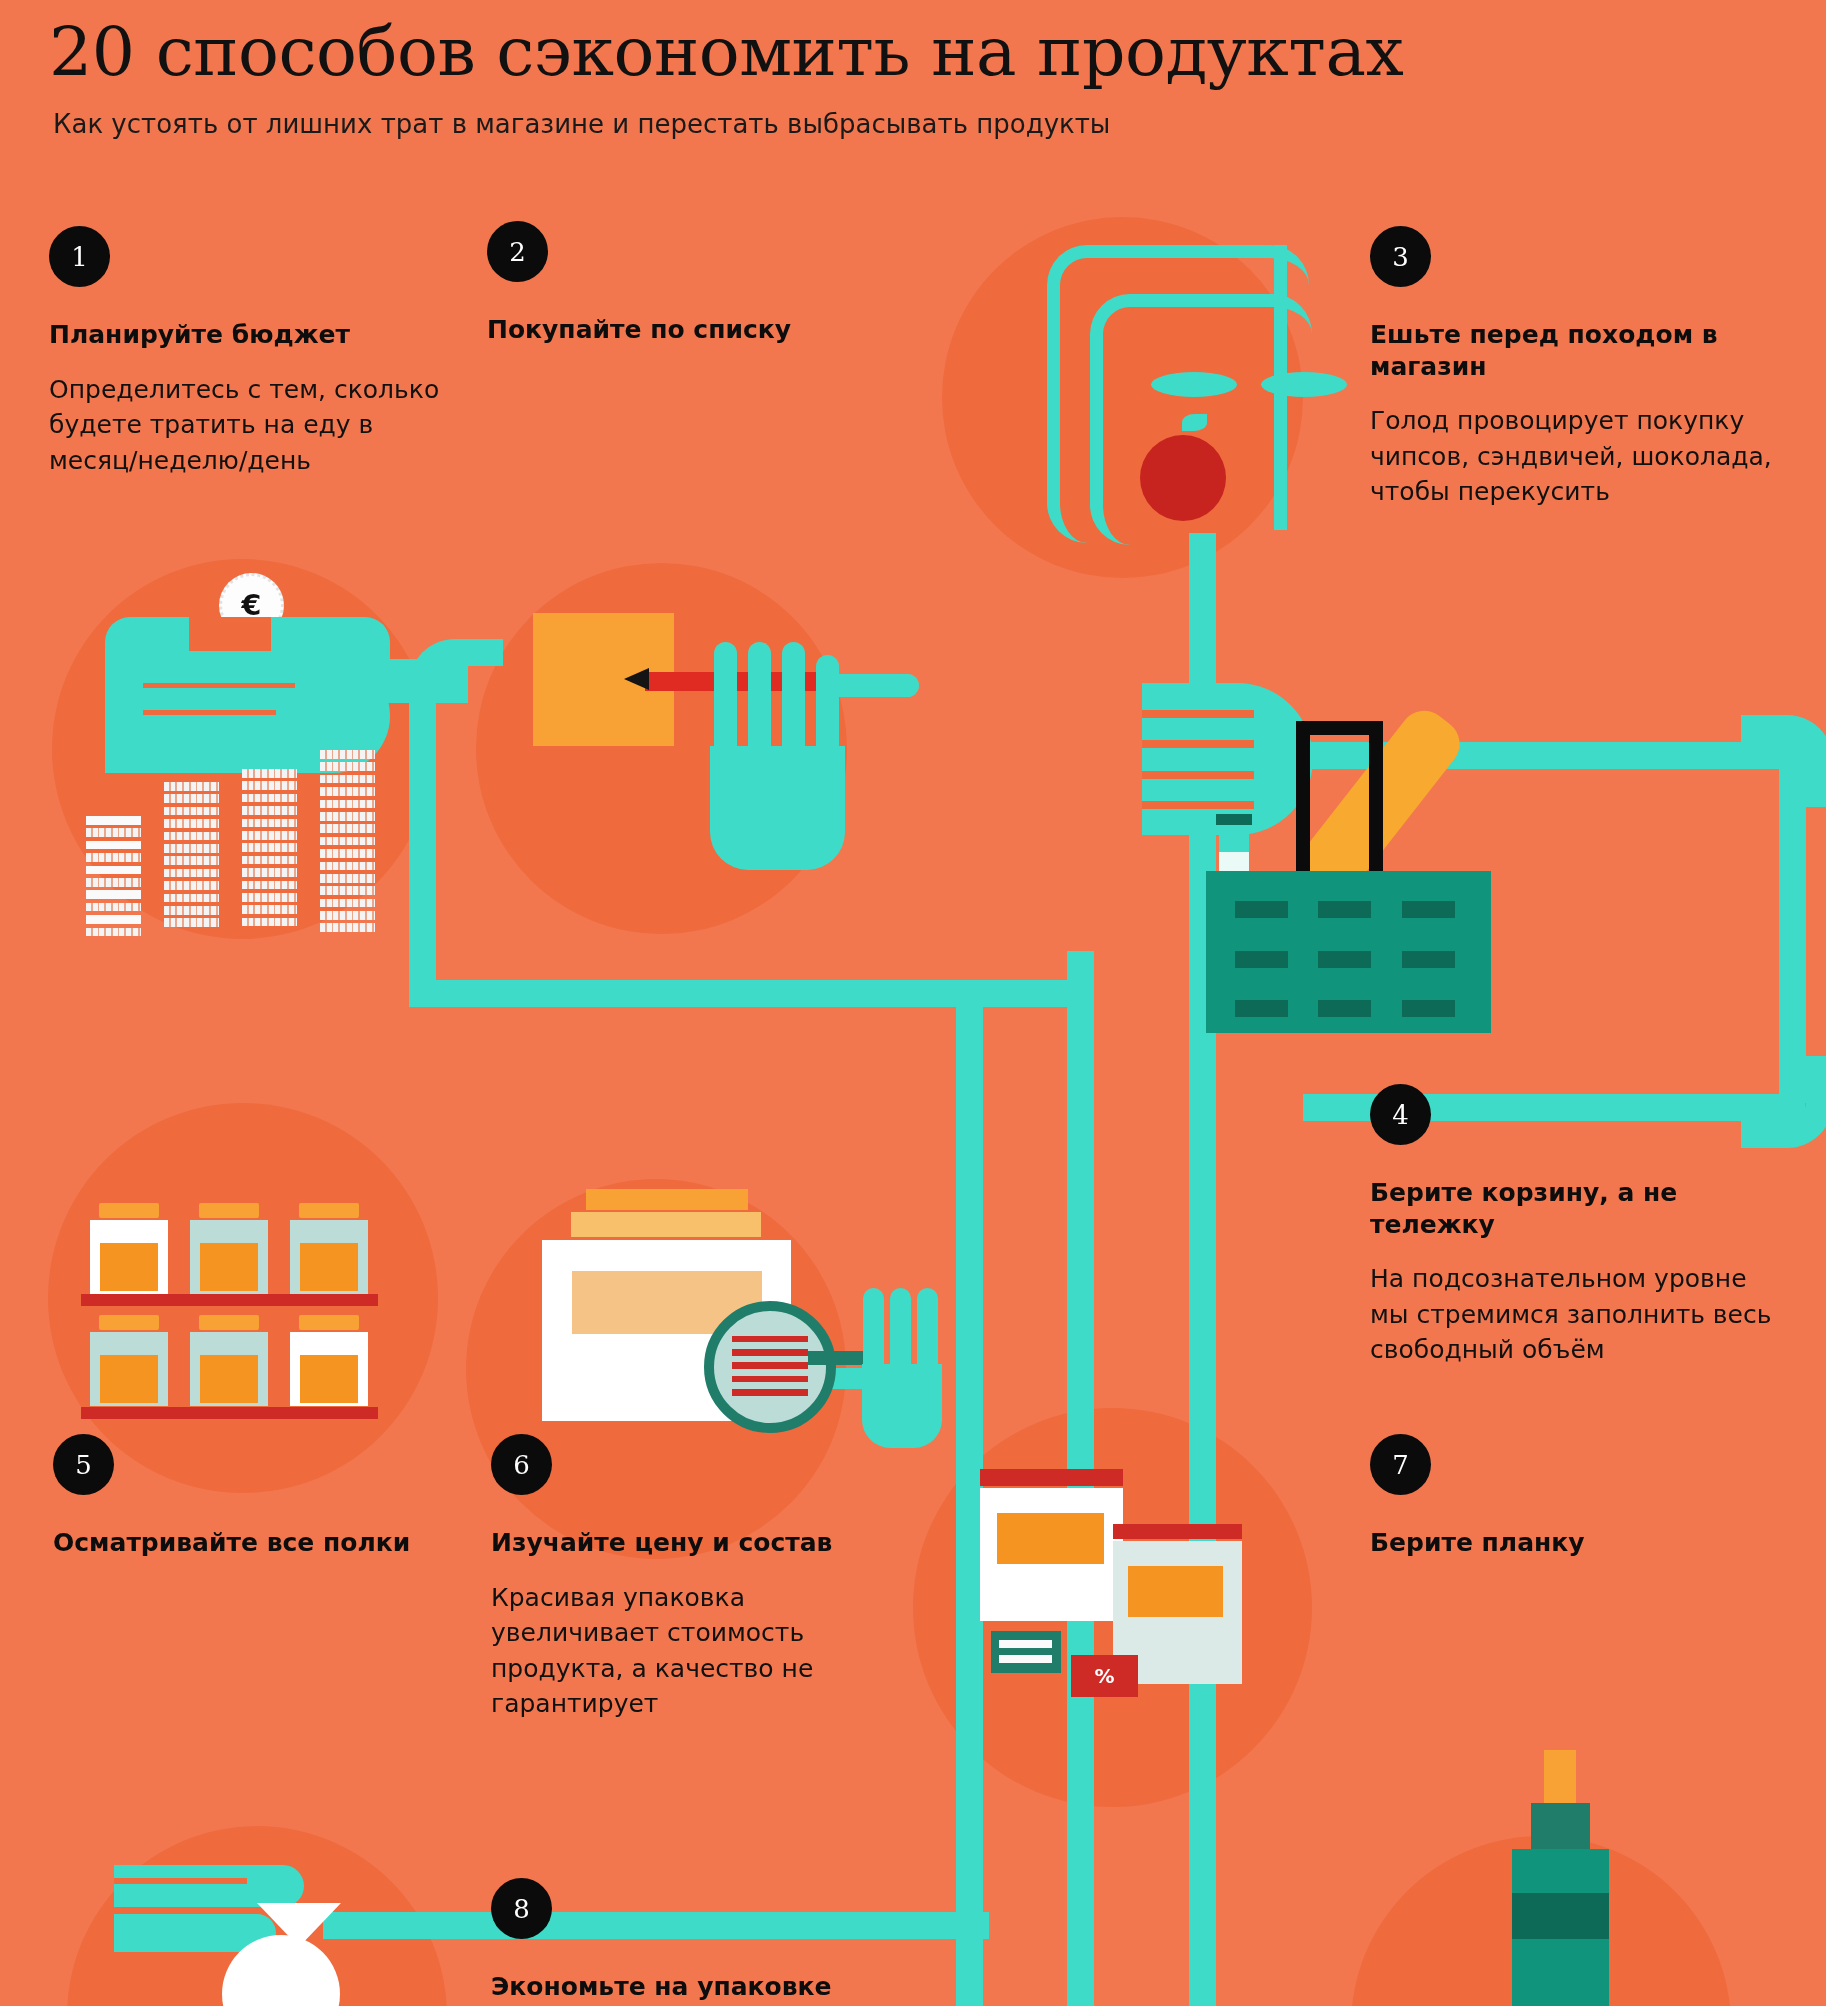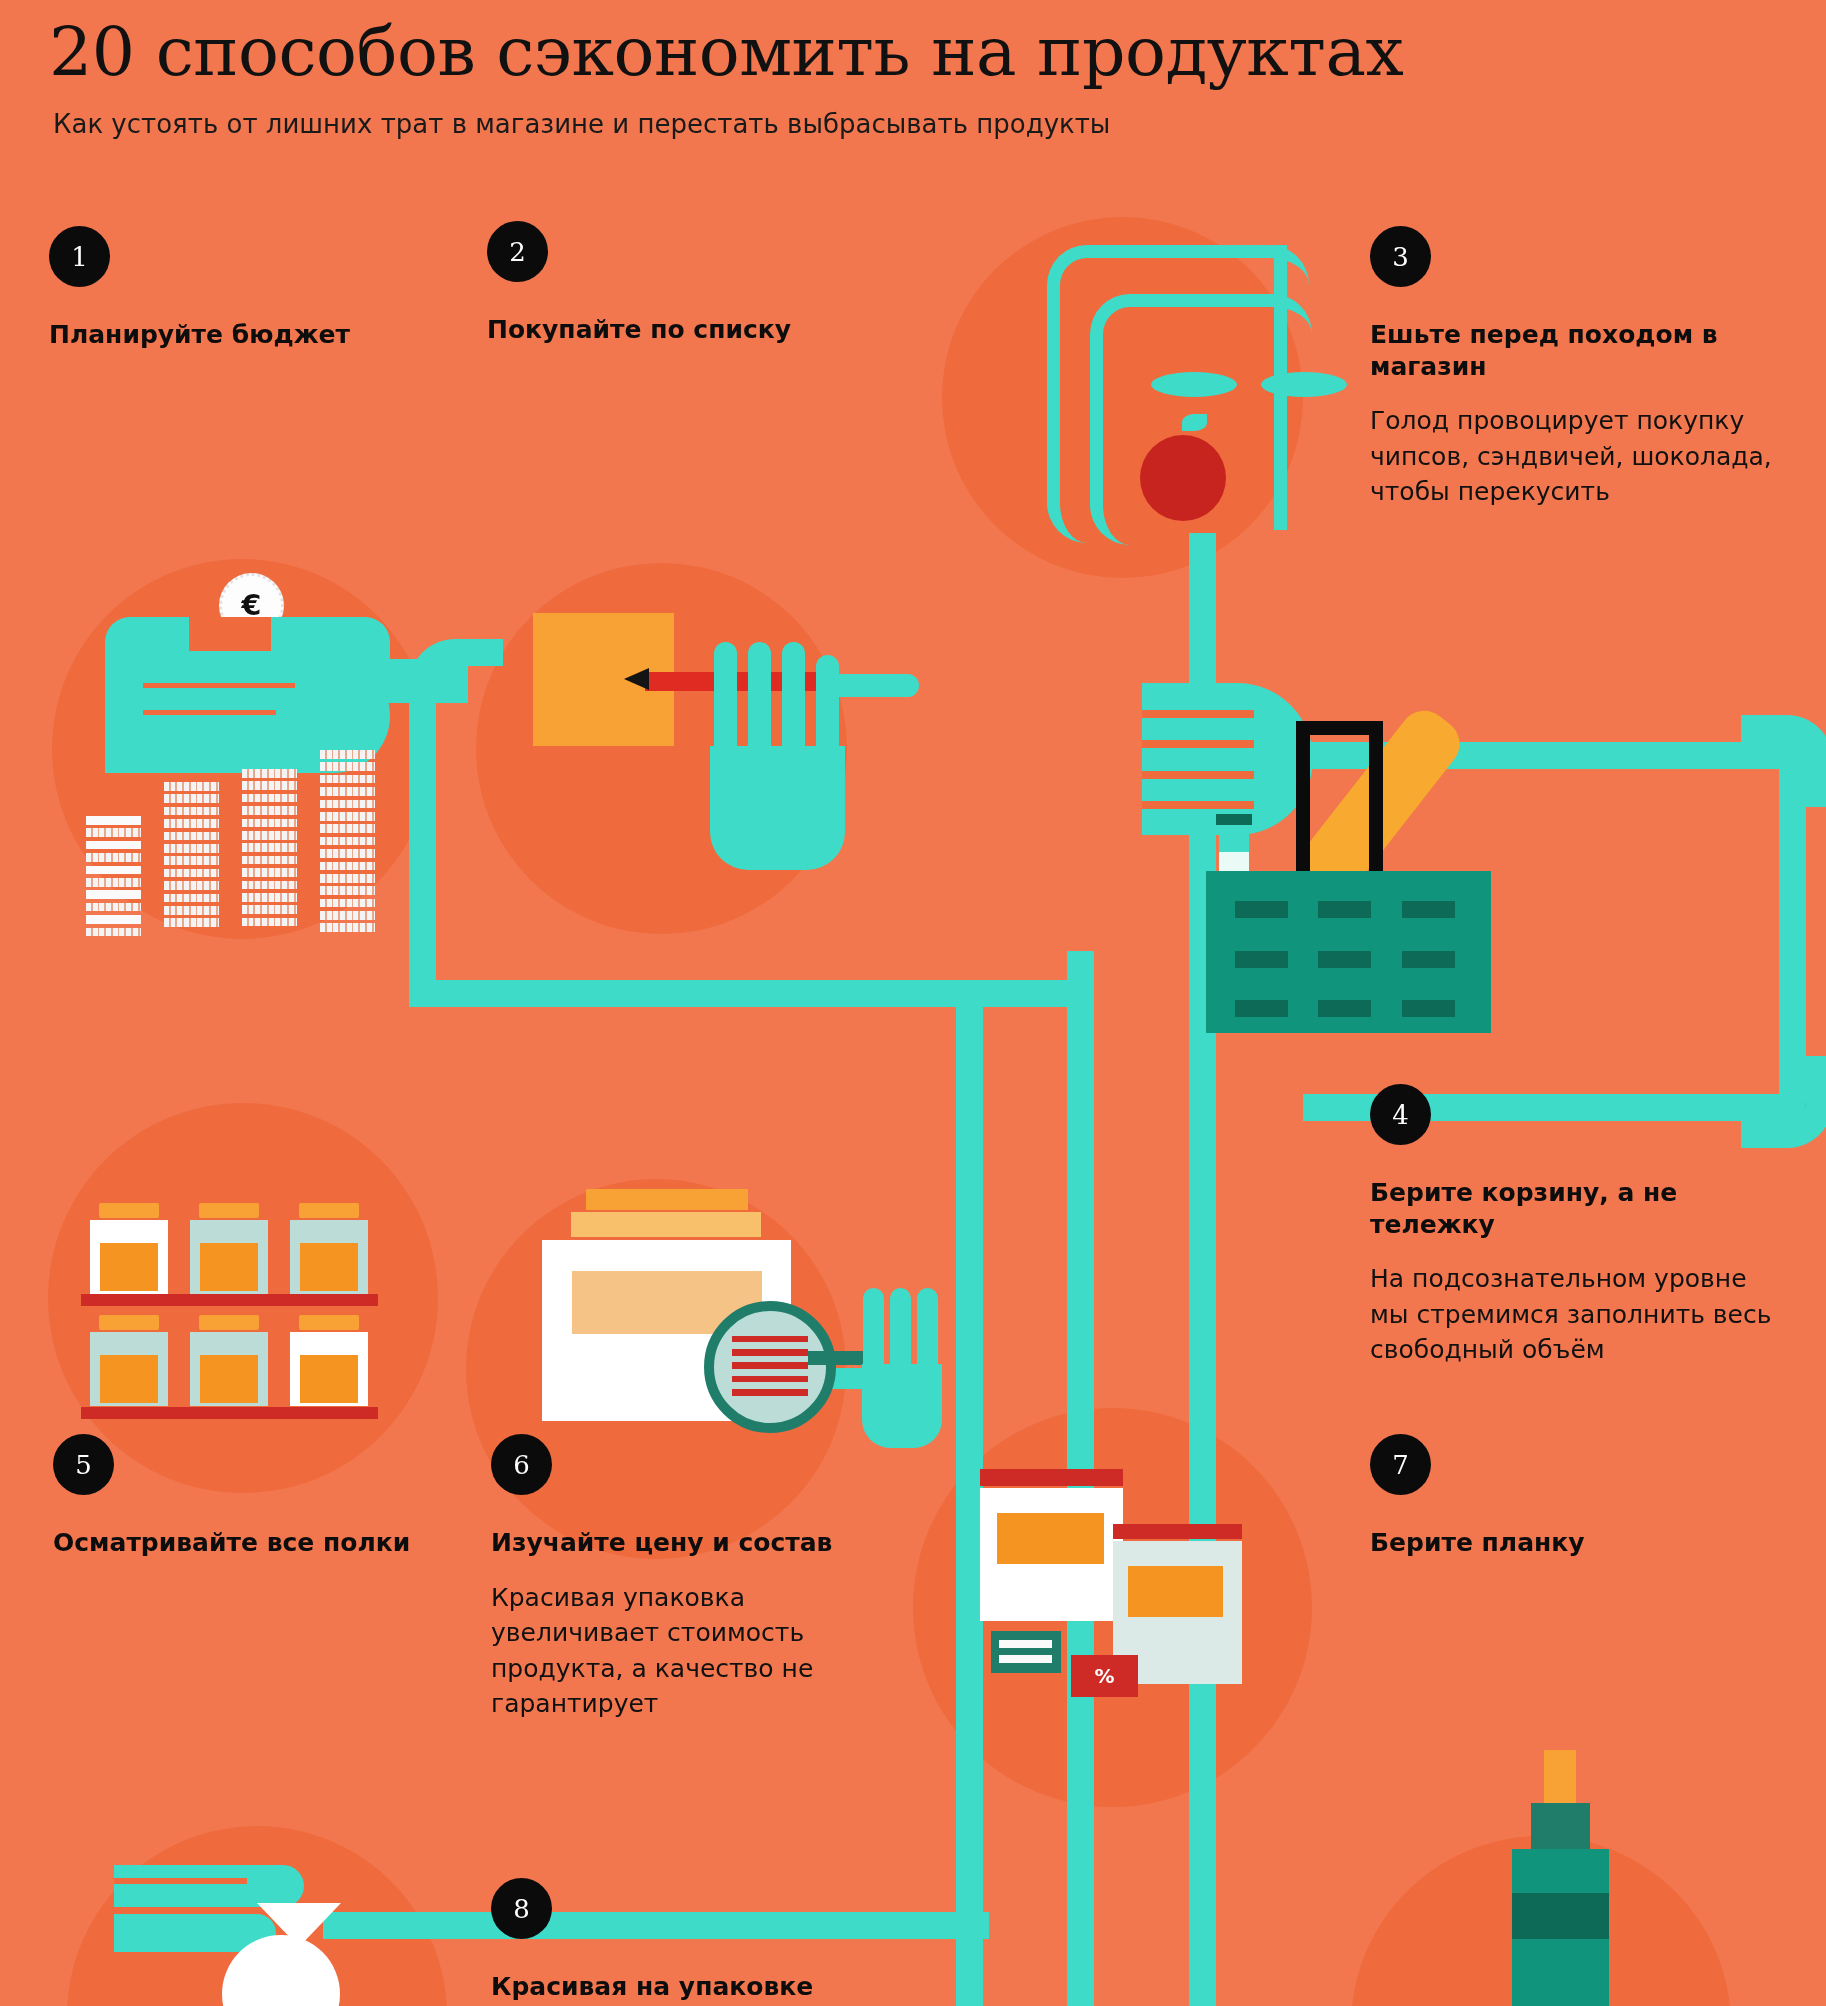--- a/index.html
+++ b/index.html
@@ -337,20 +337,21 @@
     <div class="hand" style="left:0px;top:28.5px;width:190px;height:42px;border-radius:0 23px 23px 0;"></div>
     <div class="r" style="left:0px;top:42px;width:133px;height:5.7px;background:#ef6a3d;"></div>
     <div class="hand" style="left:0px;top:78px;width:162px;height:38px;border-radius:0 21px 21px 0;"></div>
     <div class="r" style="left:143px;top:67px;width:0;height:0;border-left:42px solid transparent;border-right:42px solid transparent;border-top:44px solid #ffffff;background:transparent;"></div>
     <div class="circ" style="left:108px;top:99px;width:118px;height:118px;background:#ffffff;"></div>
   </div>
 
   <div class="step" style="left:49px;top:226px;width:399px;">
     <div class="badge">1</div>
     <h3>Планируйте бюджет</h3>
+    <p>Определитесь с тем, сколько будете тратить на еду в месяц/неделю/день</p>
   </div>
 
   <div class="step" style="left:487px;top:221px;width:399px;">
     <div class="badge">2</div>
     <h3>Покупайте по списку</h3>
   </div>
 
   <div class="step" style="left:1370px;top:226px;width:409px;">
     <div class="badge">3</div>
     <h3>Ешьте перед походом в магазин</h3>
@@ -374,17 +375,17 @@
     <p>Красивая упаковка увеличивает стоимость продукта, а качество не гарантирует</p>
   </div>
 
   <div class="step" style="left:1370px;top:1434px;width:409px;">
     <div class="badge">7</div>
     <h3>Берите планку</h3>
   </div>
 
   <div class="step" style="left:491px;top:1878px;width:409px;">
     <div class="badge">8</div>
-    <h3>Красивая на упаковке</h3>
+    <h3>Экономьте на упаковке</h3>
   </div>
 
 </div>
 
 
 </body></html>

